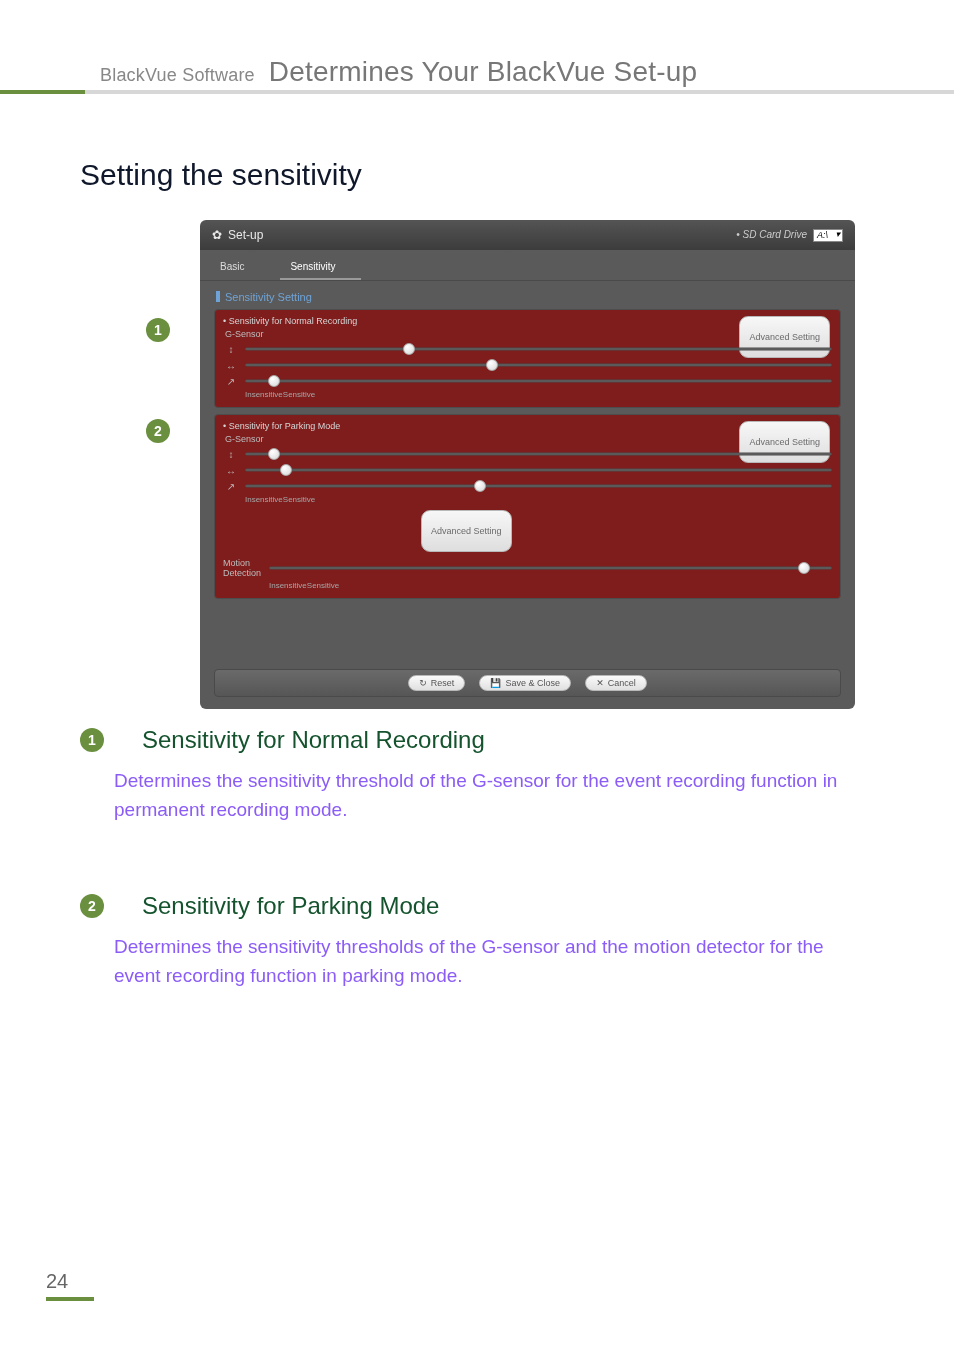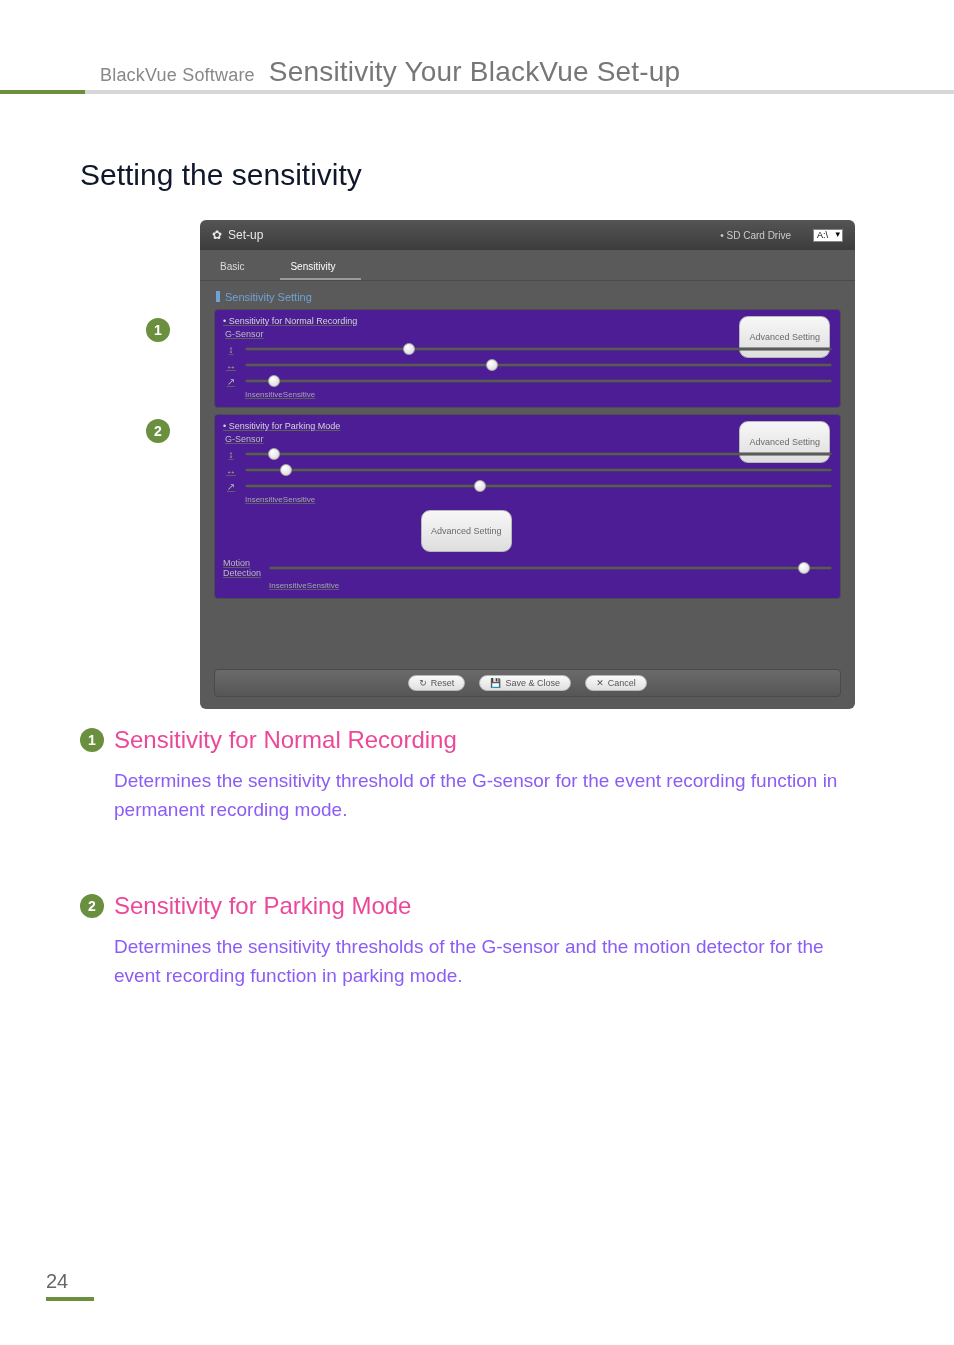--- a/index.html
+++ b/index.html
@@ -11,31 +11,31 @@
   .hdr-band .accent { position: absolute; left:0; top:0; width: 85px; height: 4px; background:#6a8f3e; }
   .hdr-text { position: absolute; left: 100px; top: 56px; font-size: 28px; color:#777; letter-spacing:0.2px;}
   .hdr-text .small { font-size: 18px; color:#888; margin-right: 6px;}
 
   .section-title { position:absolute; left:80px; top:158px; font-size:30px; color:#0f172a; font-weight:400;}
 
   
   .shot-wrap { position:absolute; left:200px; top:220px; width:655px; }
   .shot-titlebar { background: linear-gradient(#545454,#3c3c3c); height:30px; border-top-left-radius:6px; border-top-right-radius:6px; display:flex; align-items:center; padding:0 12px; color:#e8e8e8; font-size:12px; }
   .shot-titlebar .spacer { flex:1; }
-  .sd-drop { display:inline-flex; align-items:center; gap:22px; font-size:10px; color:#ccc;}
+  .sd-drop { display:inline-flex; align-items:flex-start; gap:6px; font-size:10px; color:#ccc;font-style:italic;}
   .sd-sel { background:#fff; color:#000; font-size:9px; border:1px solid #888; padding:0 14px 0 3px; position:relative; height:13px; line-height:11px;}
   .sd-sel::after{content:"▾"; position:absolute; right:2px; top:-1px; font-size:9px;}
 
   .shot-body { background:#5a5a5a; border-bottom-left-radius:6px; border-bottom-right-radius:6px; padding-bottom:8px; }
   .tabs-row { display:flex; gap:10px; padding:6px 10px 0 10px; border-bottom:1px solid #4a4a4a;}
   .tab { font-size:10px; color:#ddd; padding:5px 26px 6px 10px; border-bottom:2px solid transparent;}
   .tab.active { border-bottom:2px solid #9a9a9a; color:#fff;}
   .panel-title { font-size:11px; color:#6fa3d6; padding:10px 12px 6px 16px; display:flex; align-items:flex-start; gap:5px;}
   .panel-title::before{content:""; width:4px; height:11px; background:#6fa3d6; display:inline-block;}
-  .subpanel { margin:0 14px 6px 14px; border:1px solid #4d4d4d; border-radius:4px; padding:6px 8px 8px 8px; background:#4c1d95; position:relative;text-decoration:underline;}
+  .subpanel { margin:0 14px 6px 14px; border:1px solid #4d4d4d; border-radius:4px; padding:6px 8px 8px 8px; background:#7f1d1d; position:relative;}
   .sub-hdr { font-size:9px; color:#d5d5d5; margin-bottom:3px; }
   .gsensor-lbl { font-size:9px; color:#bdbdbd; margin:1px 0 2px 2px;}
   .row { display:flex; align-items:center; gap:6px; margin:4px 0;}
   .row .ic { width:16px; text-align:center; color:#bbb; font-size:10px;}
   .slider { position:relative; flex:1; height:12px; }
   .slider .track { position:absolute; left:0; right:0; top:50%; height:3px; background:#6b6b6b; border-radius:2px; border:1px solid #4a4a4a; transform:translateY(-50%);}
   .slider .thumb { position:absolute; top:50%; width:12px; height:12px; border-radius:50%; background:radial-gradient(circle at 35% 30%, #fff, #d6d6d6); border:1px solid #aaa; transform:translate(-50%,-50%);}
   .adv-btn { position:absolute; right:10px; top:6px; background:linear-gradient(#f7f7f7,#dedede); border:1px solid #b8b8b8; border-radius:9px; font-size:9px; color:#6b6b6b; padding:15px 9px; }
   .adv-btn.mid { position:relative; display:inline-block; right:auto; top:auto; margin:6px 0 2px 198px;}
   .scale-lbls { display:flex; justify-content:flex-start; font-size:8px; color:#a6a6a6; margin-left:22px; margin-top:-1px;}
@@ -43,37 +43,37 @@
   .footer-bar { margin:70px 14px 4px 14px; background:linear-gradient(#6a6a6a,#565656); border:1px solid #4a4a4a; border-radius:4px; height:28px; display:flex; align-items:center; justify-content:center; gap:14px;}
   .fbtn { background:linear-gradient(#fafafa,#e0e0e0); border:1px solid #b8b8b8; border-radius:10px; font-size:9px; color:#555; padding:2px 10px; display:inline-flex; align-items:center; gap:4px;}
 
   
   .callout { position:absolute; width:24px; height:24px; border-radius:50%; background:#6a8f3e; color:#fff; font-weight:bold; font-size:14px; display:flex; align-items:center; justify-content:center; }
 
   
   .desc-block { position:absolute; left:80px; }
   .desc-head { display:flex; align-items:center; gap:10px; margin-bottom:12px;}
   .desc-head .num { width:24px; height:24px; border-radius:50%; background:#6a8f3e; color:#fff; font-weight:bold; font-size:14px; display:flex; align-items:center; justify-content:center;}
-  .desc-head .ttl { font-size:24px; color:#ec4899;}
+  .desc-head .ttl { font-size:24px; color:#14532d;margin-left:28px;}
   .desc-body { font-size:19px; color:#8b5cf6; line-height:1.55; margin-left:34px; max-width:760px;}
 
   .page-num { position:absolute; left:46px; bottom:44px; font-size:20px; color:#666; }
   .page-num::after{content:""; display:block; width:48px; height:4px; background:#6a8f3e; margin-top:4px;}
 </style>
 </head>
 <body>
 
 <div class="page">
 
   <div class="hdr-band">
       <div class="accent"></div>
     </div>
   <div class="hdr-text">
     <span class="small">BlackVue Software</span>
-    <span>Sensitivity Your BlackVue Set-up</span>
+    <span>Determines Your BlackVue Set-up</span>
   </div>
 
   <div class="section-title">Setting the sensitivity</div>
 
   <div class="callout" style="left:146px; top:318px;">1</div>
   <div class="callout" style="left:146px; top:419px;">2</div>
 
   <div class="shot-wrap">
     <div class="shot-titlebar">
       <span style="margin-right:6px;">✿</span>

